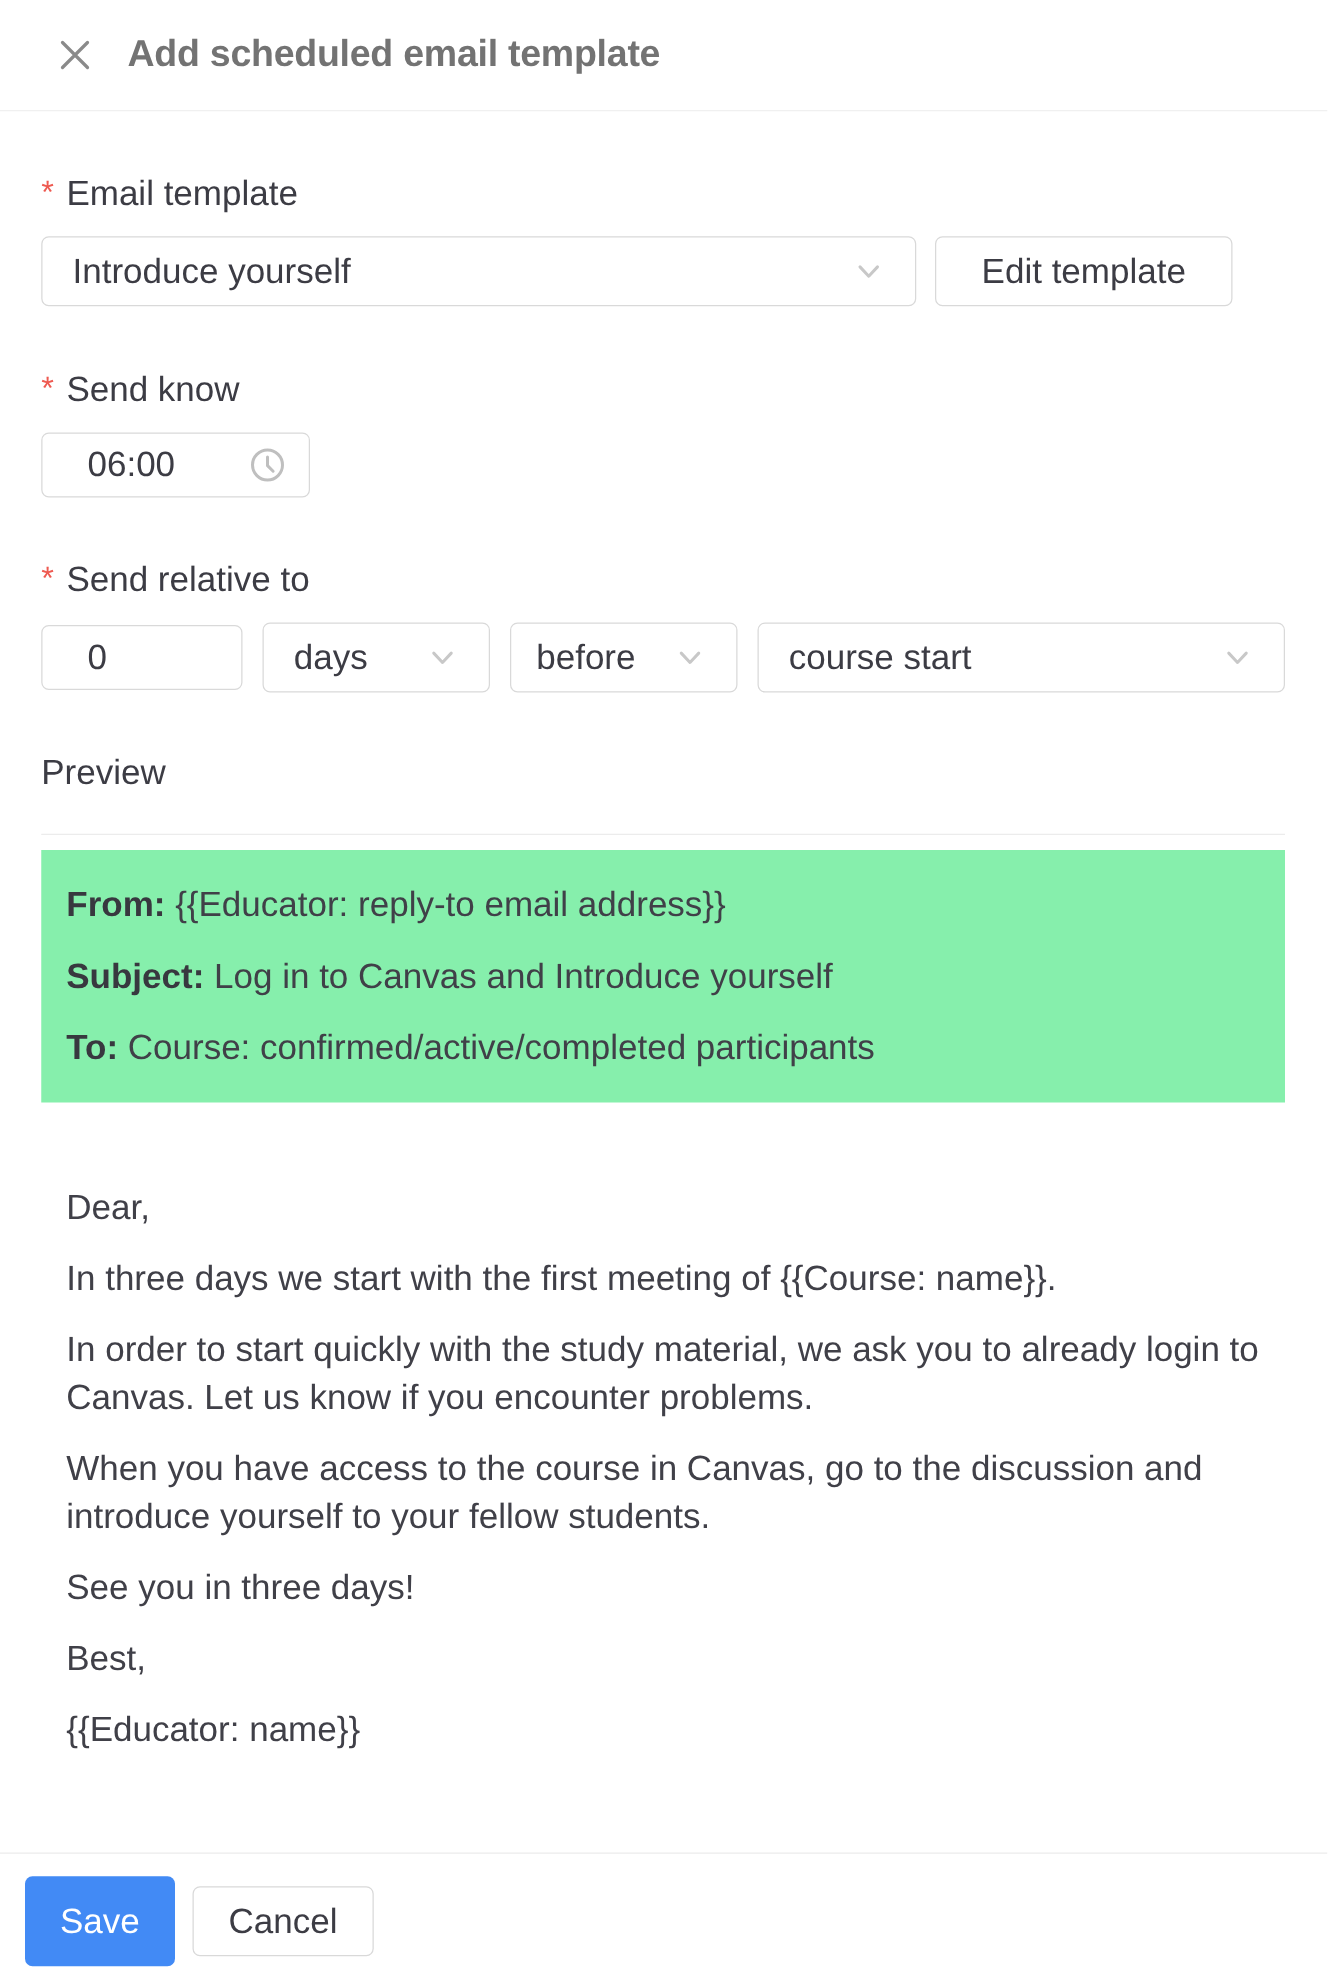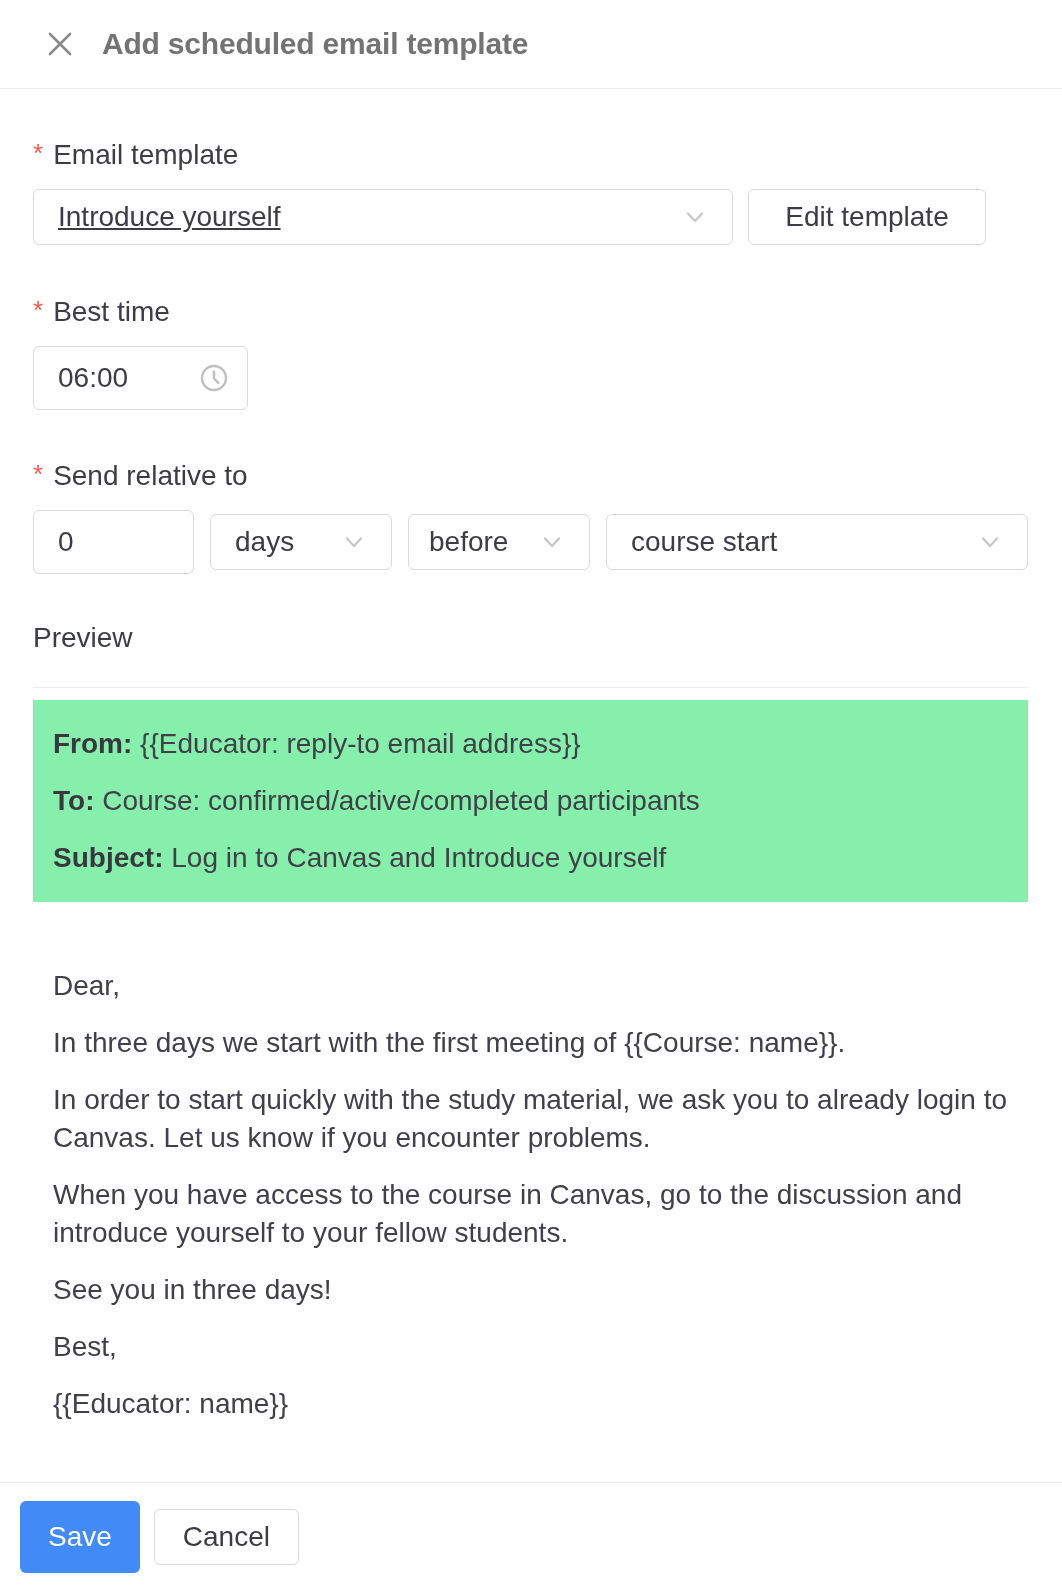--- a/index.html
+++ b/index.html
@@ -64,25 +64,25 @@
     border-radius: 6px;
     display: flex;
     align-items: center;
     padding: 0 24px;
     font-size: 28px;
     color: #3c3c44;
   }
   .select { justify-content: space-between; cursor: pointer; }
   .select .chevron { flex: 0 0 auto; margin-left: 16px; }
   input.text-input {
-    height: 64px;
+    height: 52px;
     width: 100%;
     border: 1px solid #d9d9d9;
     border-radius: 6px;
-    padding: 0 24px;
+    padding: 0 36px;
     font-size: 28px;
     font-family: "Liberation Sans", sans-serif;
     color: #3c3c44;
     outline: none;
   }
   .time-wrap { position: relative; width: 215px; }
   .time-wrap input { padding-right: 64px; }
   .time-wrap .clock {
     position: absolute; right: 18px; top: 50%;
     transform: translateY(-50%);
@@ -94,21 +94,21 @@
     background: #fff;
     border: 1px solid #d9d9d9;
     border-radius: 6px;
     font-size: 28px;
     color: #3c3c44;
     font-family: "Liberation Sans", sans-serif;
     display: flex; align-items: center; justify-content: center;
     cursor: pointer;
   }
   
-  .w-template { width: 700px; text-decoration: underline; }
+  .w-template { width: 700px; }
   .w-edit { width: 238px; margin-left: 15px; text-align: right; }
   .w-amount { width: 161px; }
   .w-unit { width: 182px; margin-left: 16px; }
   .w-direction { width: 182px; margin-left: 16px; padding-left: 20px; }
   .w-anchor { flex: 1 1 auto; margin-left: 16px; }
   
   .preview-heading {
     font-size: 28px;
     line-height: 32px;
     color: #3c3c44;
@@ -188,21 +188,21 @@
             <path d="M6 9.5 L13 17 L20 9.5" fill="none" stroke="#c8c8c8" stroke-width="2.4" stroke-linecap="round" stroke-linejoin="round"></path>
           </svg>
         </span>
       </div>
       <button class="btn-secondary w-edit">
         <span>Edit template</span>
       </button>
     </div>
 
     <div class="field-label" style="margin-top:49px;">
-      <span class="asterisk">*</span><span>Best time</span>
+      <span class="asterisk">*</span><span>Send know</span>
     </div>
     <div class="time-wrap">
       <input class="text-input" type="text" value="06:00" style="">
       <span class="clock">
         <svg width="32" height="32" viewBox="0 0 32 32">
           <circle cx="16" cy="16" r="12" fill="none" stroke="#bfbfbf" stroke-width="2.4"></circle>
           <path d="M16 9.5 V16.5 L20.5 21" fill="none" stroke="#bfbfbf" stroke-width="2.4" stroke-linecap="round" stroke-linejoin="round"></path>
         </svg>
       </span>
     </div>
@@ -242,26 +242,26 @@
 
     <div class="preview-heading">Preview</div>
     <hr class="preview-divider">
 
     <div class="preview-box">
       <p>
         <span class="meta-label">From:</span>
         <span>{{Educator: reply-to email address}}</span>
       </p>
       <p>
+        <span class="meta-label">Subject:</span>
+        <span>Log in to Canvas and Introduce yourself</span>
+      </p>
+      <p>
         <span class="meta-label">To:</span>
         <span>Course: confirmed/active/completed participants</span>
-      </p>
-      <p>
-        <span class="meta-label">Subject:</span>
-        <span>Log in to Canvas and Introduce yourself</span>
       </p>
     </div>
 
     <div class="email-body">
       <p>Dear,</p>
       <p>In three days we start with the first meeting of {{Course: name}}.</p>
       <p>In order to start quickly with the study material, we ask you to already login to Canvas. Let us know if you encounter problems.</p>
       <p>When you have access to the course in Canvas, go to the discussion and introduce yourself to your fellow students.</p>
       <p>See you in three days!</p>
       <p>Best,</p>

